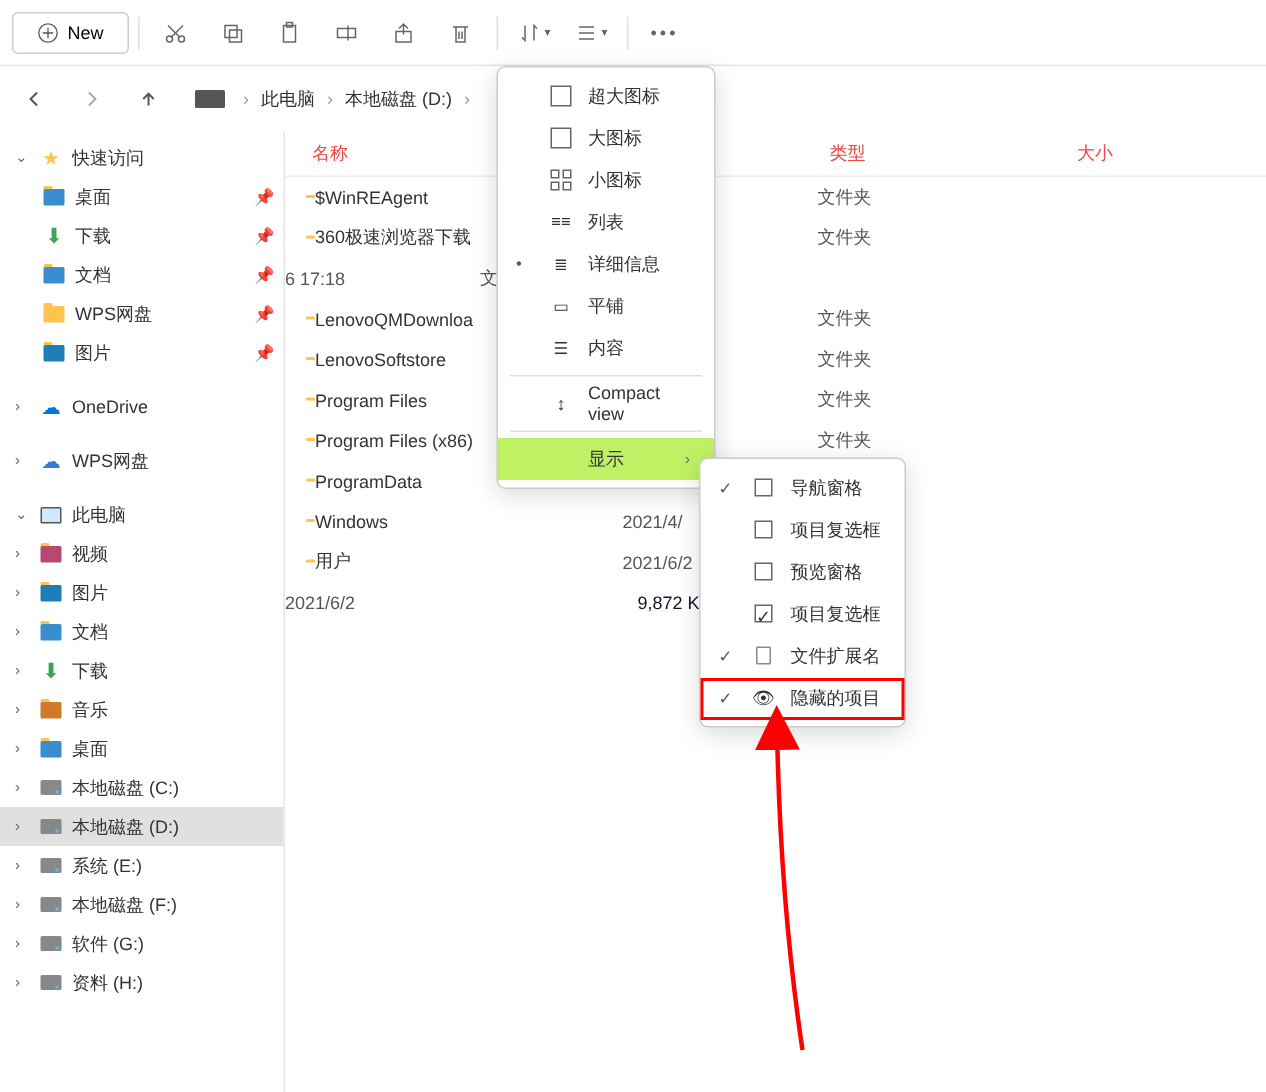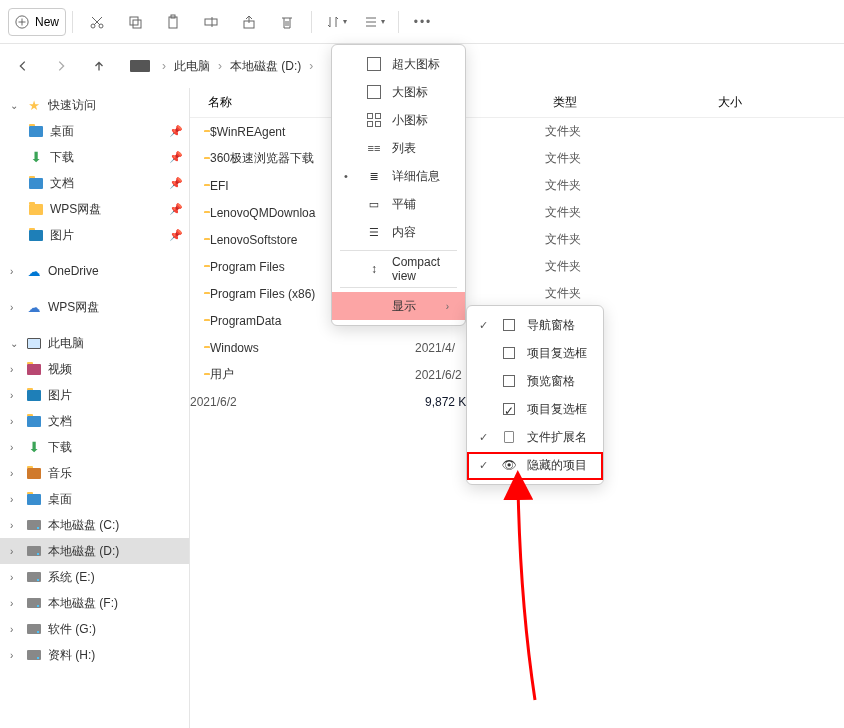--- a/index.html
+++ b/index.html
@@ -1,19 +1,19 @@
 <!DOCTYPE html>
 <html><head>
   <meta charset="utf-8">
   <style>
     * { margin: 0; padding: 0; box-sizing: border-box; font-family: "Segoe UI", "Microsoft YaHei", sans-serif; }
     body { width: 844px; height: 728px; background: #fff; font-size: 12px; color: #333; position: relative; overflow: hidden; }
     
     .toolbar { height: 44px; border-bottom: 1px solid #e5e5e5; display: flex; align-items: center; padding: 0 8px; gap: 2px; }
-    .btn-new { display: flex; align-items: center; gap: 6px; padding: 6px 6px; border: 1px solid #ccc; border-radius: 4px; background: #fff; cursor: pointer; font-size: 12px; }
+    .btn-new { display: flex; align-items: center; gap: 6px; padding: 6px 16px; border: 1px solid #ccc; border-radius: 4px; background: #fff; cursor: pointer; font-size: 12px; }
     .btn-new svg { width: 14px; height: 14px; }
     .tb-icon { width: 36px; height: 32px; display: flex; align-items: center; justify-content: center; cursor: pointer; border-radius: 4px; }
     .tb-icon svg { width: 16px; height: 16px; stroke: #666; fill: none; }
     .tb-sep { width: 1px; height: 22px; background: #e0e0e0; margin: 0 4px; }
     
     .navbar { height: 44px; display: flex; align-items: center; padding: 0 8px; gap: 8px; }
     .nav-btn { width: 30px; height: 30px; display: flex; align-items: center; justify-content: center; cursor: pointer; color: #666; }
     .nav-btn svg { width: 14px; height: 14px; }
     .breadcrumb { display: flex; align-items: center; gap: 4px; font-size: 12px; margin-left: 8px; }
     .bc-drive { width: 20px; height: 12px; background: #555; border-radius: 1px; display: inline-block; margin-right: 4px; }
@@ -34,44 +34,44 @@
     .folder-ico { width: 14px; height: 11px; background: #ffc44d; border-radius: 1px; position: relative; }
     .folder-ico::before { content: ""; position: absolute; top: -2px; left: 0; width: 6px; height: 2px; background: #ffc44d; border-radius: 1px 1px 0 0; }
     .star-ico { color: #ffc44d; font-size: 13px; }
     .disk-ico { width: 14px; height: 10px; background: #888; border-radius: 1px; position: relative; }
     .disk-ico::after { content: ""; position: absolute; bottom: 1px; right: 2px; width: 2px; height: 2px; background: #4fc3f7; }
     .pc-ico { width: 14px; height: 11px; border: 1px solid #555; border-radius: 1px; background: #d0e8ff; }
     .cloud-ico { color: #0078d4; font-size: 13px; }
     .file-ico { width: 12px; height: 14px; border: 1px solid #888; border-radius: 1px; background: #fff; }
     
     .content { flex: 1; overflow: auto; position: relative; }
-    .col-headers { display: flex; height: 30px; align-items: center; border-bottom: 1px solid #eee; font-size: 12px; color: #000000; }
+    .col-headers { display: flex; height: 30px; align-items: center; border-bottom: 1px solid #eee; font-size: 12px; color: #ef4444; }
     .col-headers > div { padding: 0 8px; }
     .col-name { width: 225px; padding-left: 18px !important; }
     .col-date { width: 130px; }
     .col-type { width: 105px; }
     .col-size { width: 100px; text-align: right; }
     
     .rows { }
     .row { display: flex; align-items: center; height: 27px; font-size: 12px; cursor: pointer; }
     .row-name { width: 225px; display: flex; align-items: center; gap: 6px; padding-left: 14px; text-align: right; }
     .row-date { width: 130px; color: #555; }
     .row-type { width: 105px; color: #555; }
     .row-size { width: 100px; text-align: left; padding-right: 8px; color: #0f172a; }
     
     .menu { position: absolute; background: #fff; border: 1px solid #ccc; border-radius: 6px; box-shadow: 0 4px 16px rgba(0,0,0,0.15); padding: 5px 0; z-index: 100; }
     .menu-item { display: flex; align-items: center; height: 28px; padding: 0 16px 0 12px; gap: 10px; cursor: pointer; font-size: 12px; }
     .menu-check { width: 12px; font-size: 11px; color: #555; }
     .menu-icon { width: 16px; height: 16px; display: flex; align-items: center; justify-content: center; }
     .menu-label { flex: 1; }
     .menu-arrow { font-size: 10px; color: #666; }
     .menu-sep { height: 1px; background: #e0e0e0; margin: 4px 8px; }
-    .menu-item.highlighted { background: #fca5a5; justify-content: flex-end; }
-    
-    #view-menu { top: 44px; left: 331px; width: 135px; }
+    .menu-item.highlighted { background: #bef264; justify-content: flex-end; }
+    
+    #view-menu { top: 44px; left: 331px; width: 146px; }
     #show-submenu { top: 305px; left: 466px; width: 138px; }
     
     .red-box { position: absolute; border: 2px solid red; pointer-events: none; z-index: 200; }
     .arrow-svg { position: absolute; z-index: 150; pointer-events: none; }
     
     .sq-icon { width: 14px; height: 14px; border: 1px solid #666; display: inline-block; }
     .mini-grid { display: grid; grid-template-columns: 1fr 1fr; gap: 2px; width: 14px; height: 14px; }
     .mini-grid span { border: 1px solid #666; }
   </style>
 </head>
@@ -340,24 +340,20 @@
         <div class="row">
           <div class="row-name">
             <span><span class="folder-ico" style="background:#ffc44d"></span></span>
             <span>360极速浏览器下载</span>
           </div>
           <div class="row-date">3 17:26</div>
           <div class="row-type">文件夹</div>
           <div class="row-size"></div>
         </div>
         <div class="row">
-          <div class="row-name">
-            <span><span class="folder-ico" style="background:#ffc44d"></span></span>
-            <span>EFI</span>
-          </div>
           <div class="row-date">6 17:18</div>
           <div class="row-type">文件夹</div>
           <div class="row-size"></div>
         </div>
         <div class="row">
           <div class="row-name">
             <span><span class="folder-ico" style="background:#ffc44d"></span></span>
             <span>LenovoQMDownloa</span>
           </div>
           <div class="row-date">6 19:40</div>

